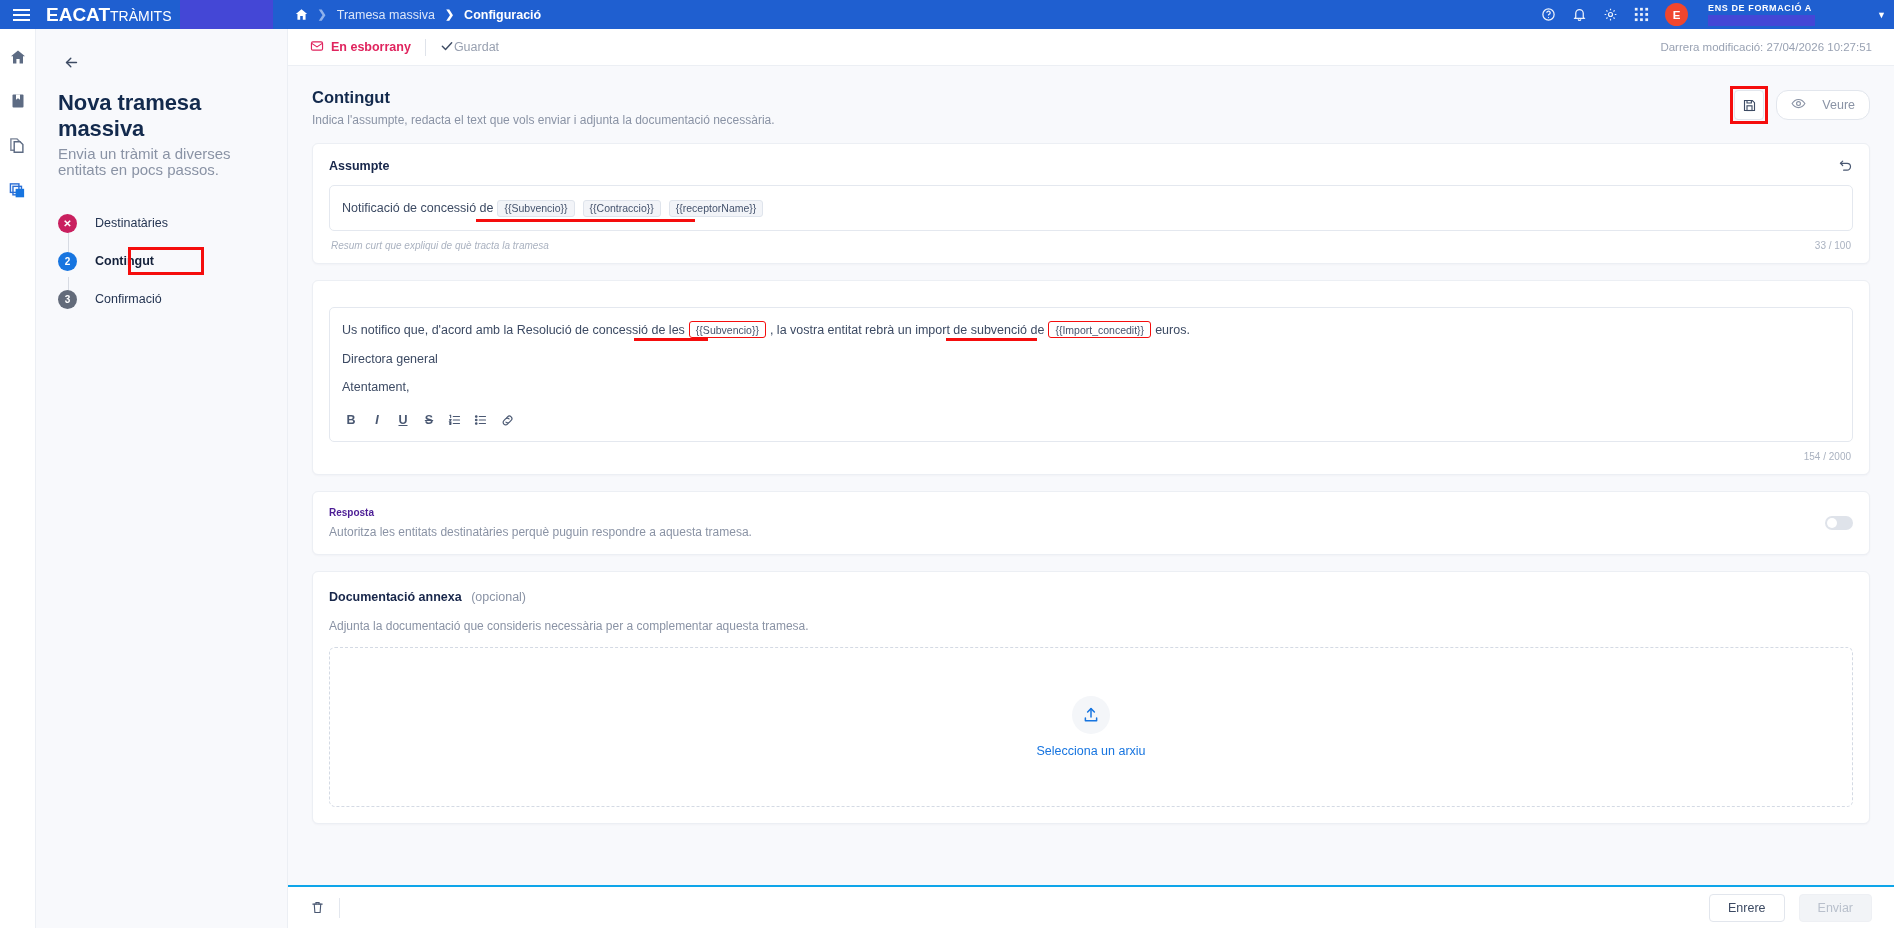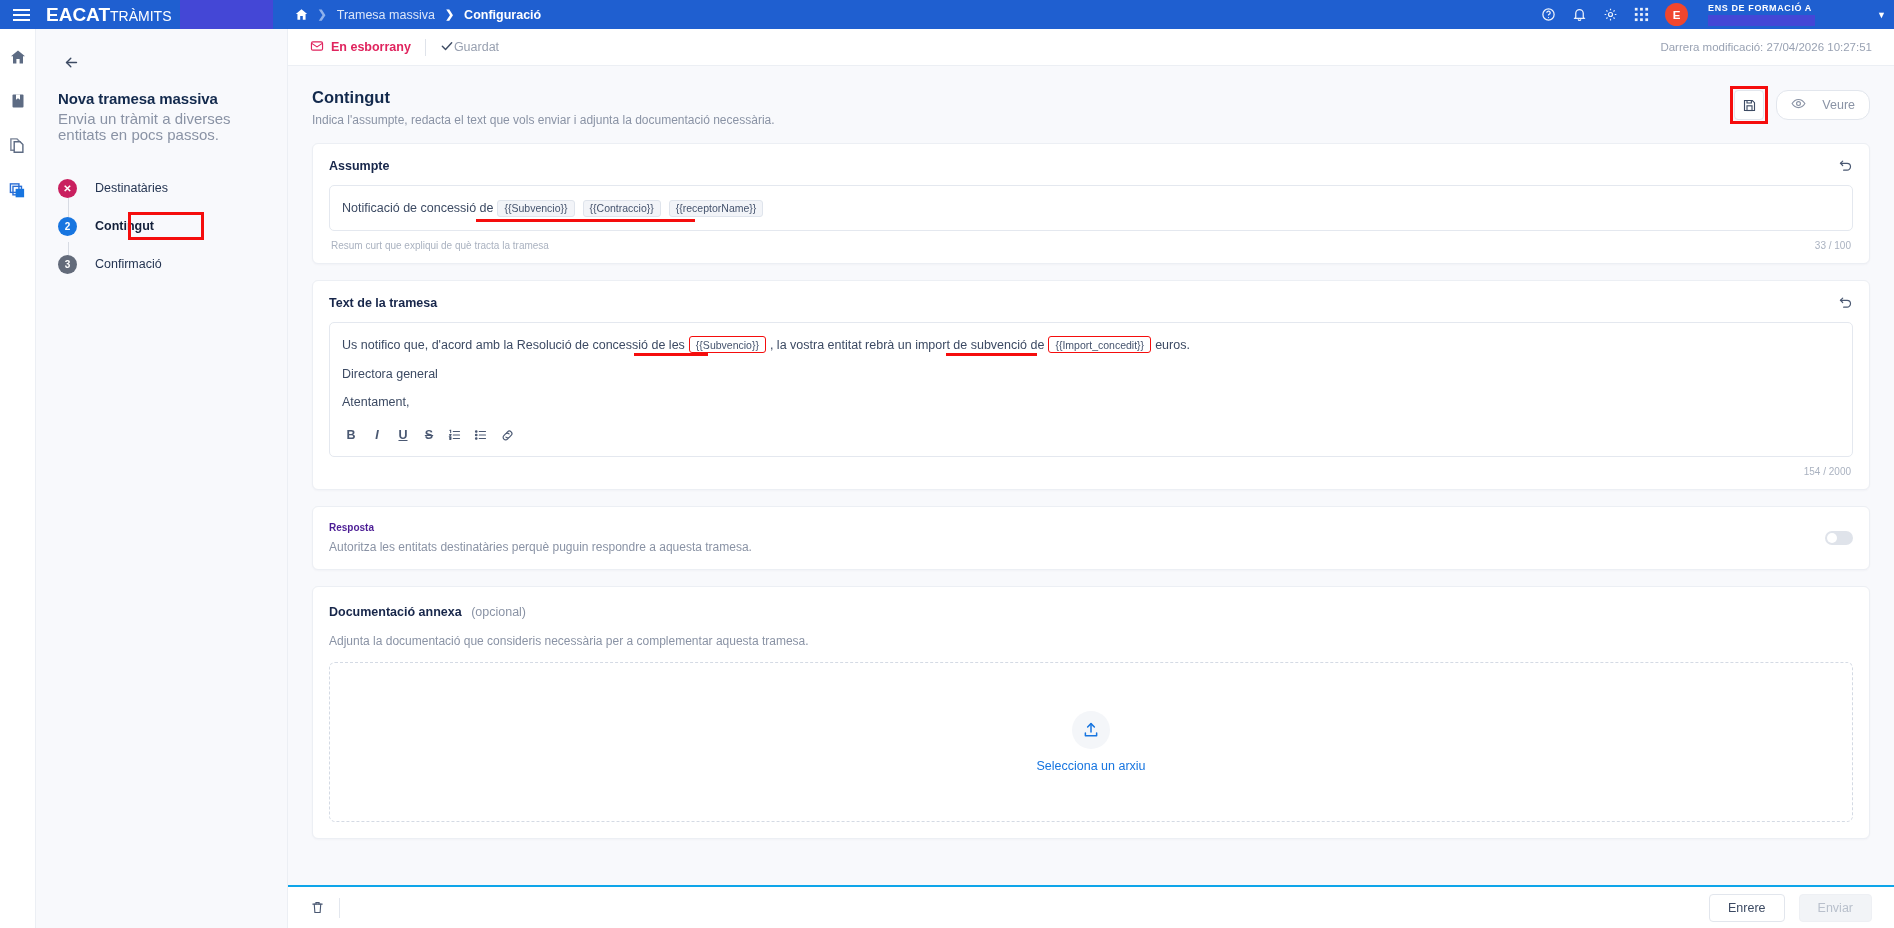--- a/index.html
+++ b/index.html
@@ -74,21 +74,21 @@
     position: absolute; top: 29px; left: 36px; width: 252px; height: 899px;
     background: #f8f9fc; border-right: 1px solid #eceff4;
     padding: 14px 0 0 0;
   }
   .back-btn {
     margin: 6px 0 0 22px; width: 26px; height: 26px;
     display: flex; align-items: center; justify-content: center;
     color: #3d4b63; cursor: pointer;
   }
   .panel h1 {
-    margin: 15px 0 0 22px; font-size: 15px; color: #132a4d; font-weight: bold;
+    margin: 15px 0 0 22px; font-size: 22px; color: #132a4d; font-weight: bold;
     letter-spacing: -0.1px;
   }
   .panel .sub {
     margin: 4px 22px 0 22px; font-size: 15px; color: #8a93a5; line-height: 16px;
     width: 200px;
   }
   .steps { margin: 26px 0 0 0; position: relative; }
   .step {
     display: flex; align-items: center; height: 38px; padding-left: 22px;
     position: relative;
@@ -178,21 +178,21 @@
     display: inline-flex; align-items: center; height: 17px; padding: 0 6px;
     background: #f2f4f8; border: 1px solid #dfe4ec; border-radius: 3px;
     font-size: 10.5px; color: #45536d; margin: 0 4px;
   }
   .chip.outline-red { border: 1px solid #f50d0d; background: #fff; }
   .underbar { position: absolute; height: 3px; background: #f50d0d; }
 
   .helprow {
     display: flex; align-items: center; margin-top: 9px; padding: 0 2px 2px 2px;
   }
-  .helprow .hint { font-size: 10px; color: #aab2c0; }
+  .helprow .hint { font-size: 10px; color: #aab2c0; font-style: italic; }
   .helprow .sp { flex: 1; }
   .helprow .count { font-size: 10px; color: #aab2c0; }
 
   .fieldbox.body { height: 135px; position: relative; padding: 13px 12px 0 12px; }
   .body-p { font-size: 12.5px; color: #3c4a63; margin-bottom: 14px; display: flex; align-items: center; flex-wrap: wrap; }
   .toolbar {
     display: flex; align-items: center; gap: 8px; position: absolute;
     left: 12px; bottom: 12px; color: #4a5872;
   }
   .tool {
@@ -458,30 +458,20 @@
         </div>
       </div>
       <div class="helprow">
         <span class="hint">Resum curt que expliqui de què tracta la tramesa</span>
         <span class="sp"></span>
         <span class="count">33 / 100</span>
       </div>
     </div>
 
     <div class="card">
-      <div class="card-head">
-        <span class="title">Text de la tramesa</span>
-        <span class="sp"></span>
-        <span class="undo-ic">
-          <svg width="15" height="15" viewBox="0 0 24 24" fill="none" stroke="currentColor" stroke-width="1.9" stroke-linecap="round">
-              <path d="M4 8.5h10.5a5.5 5.5 0 0 1 0 11H9"></path>
-              <path d="M7.5 5 4 8.5 7.5 12"></path>
-            </svg>
-        </span>
-      </div>
 
       <div class="fieldbox body">
         <div class="body-p" style="position:relative;">
           <span>Us notifico que, d'acord amb la Resolució de concessió de les</span>
           <span class="chip outline-red">{{Subvencio}}</span>
           <span>, la vostra entitat rebrà un import de subvenció de</span>
           <span class="chip outline-red">{{Import_concedit}}</span>
           <span>euros.</span>
           <span class="underbar" style="left:292px;top:17px;width:74px;"></span>
           <span class="underbar" style="left:604px;top:17px;width:91px;"></span>

